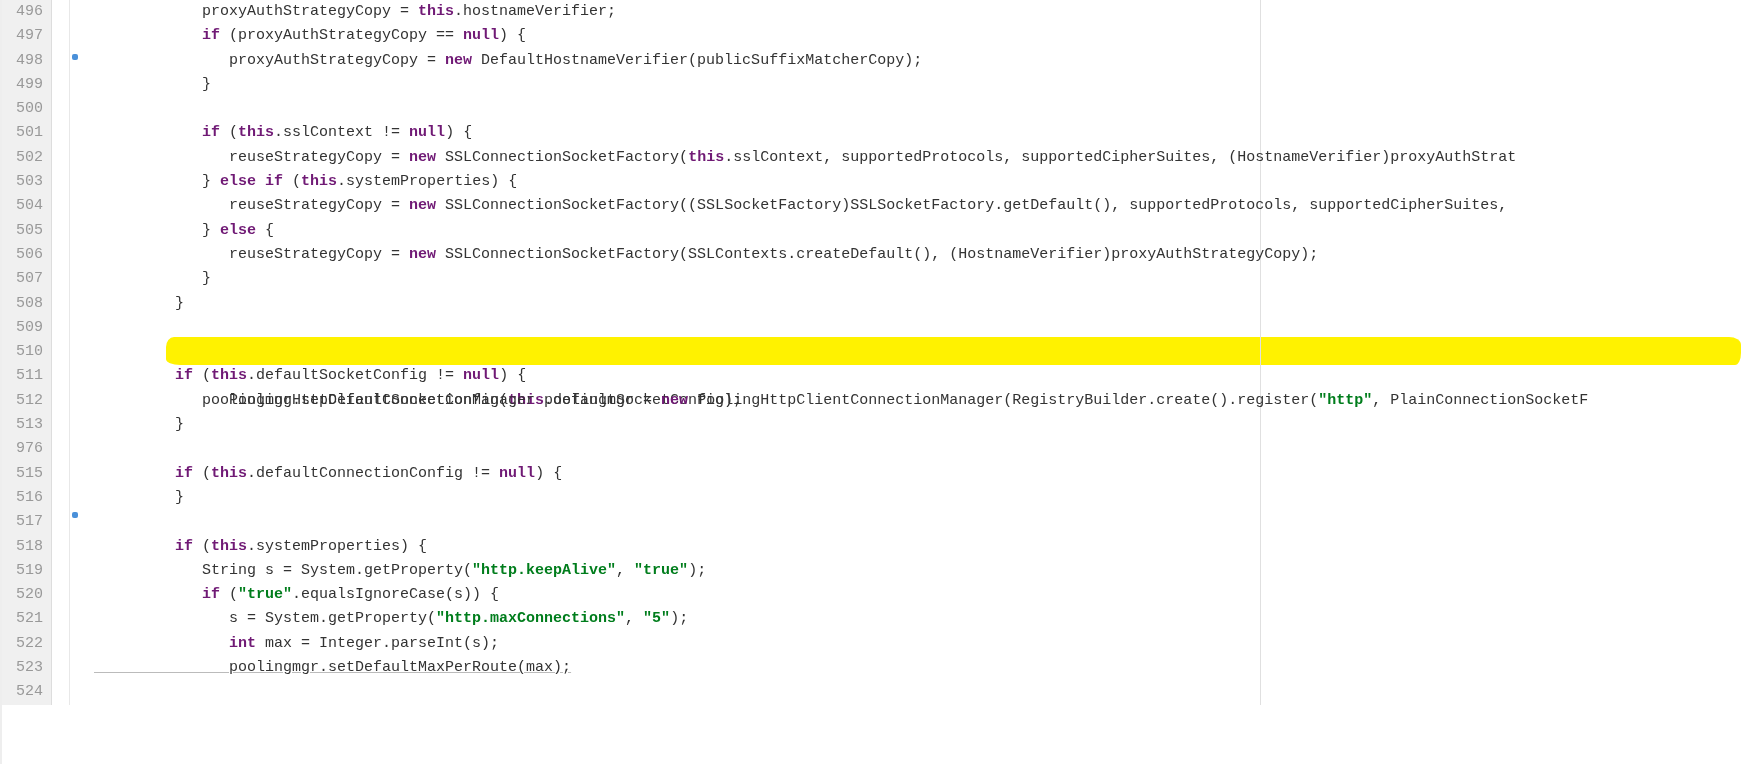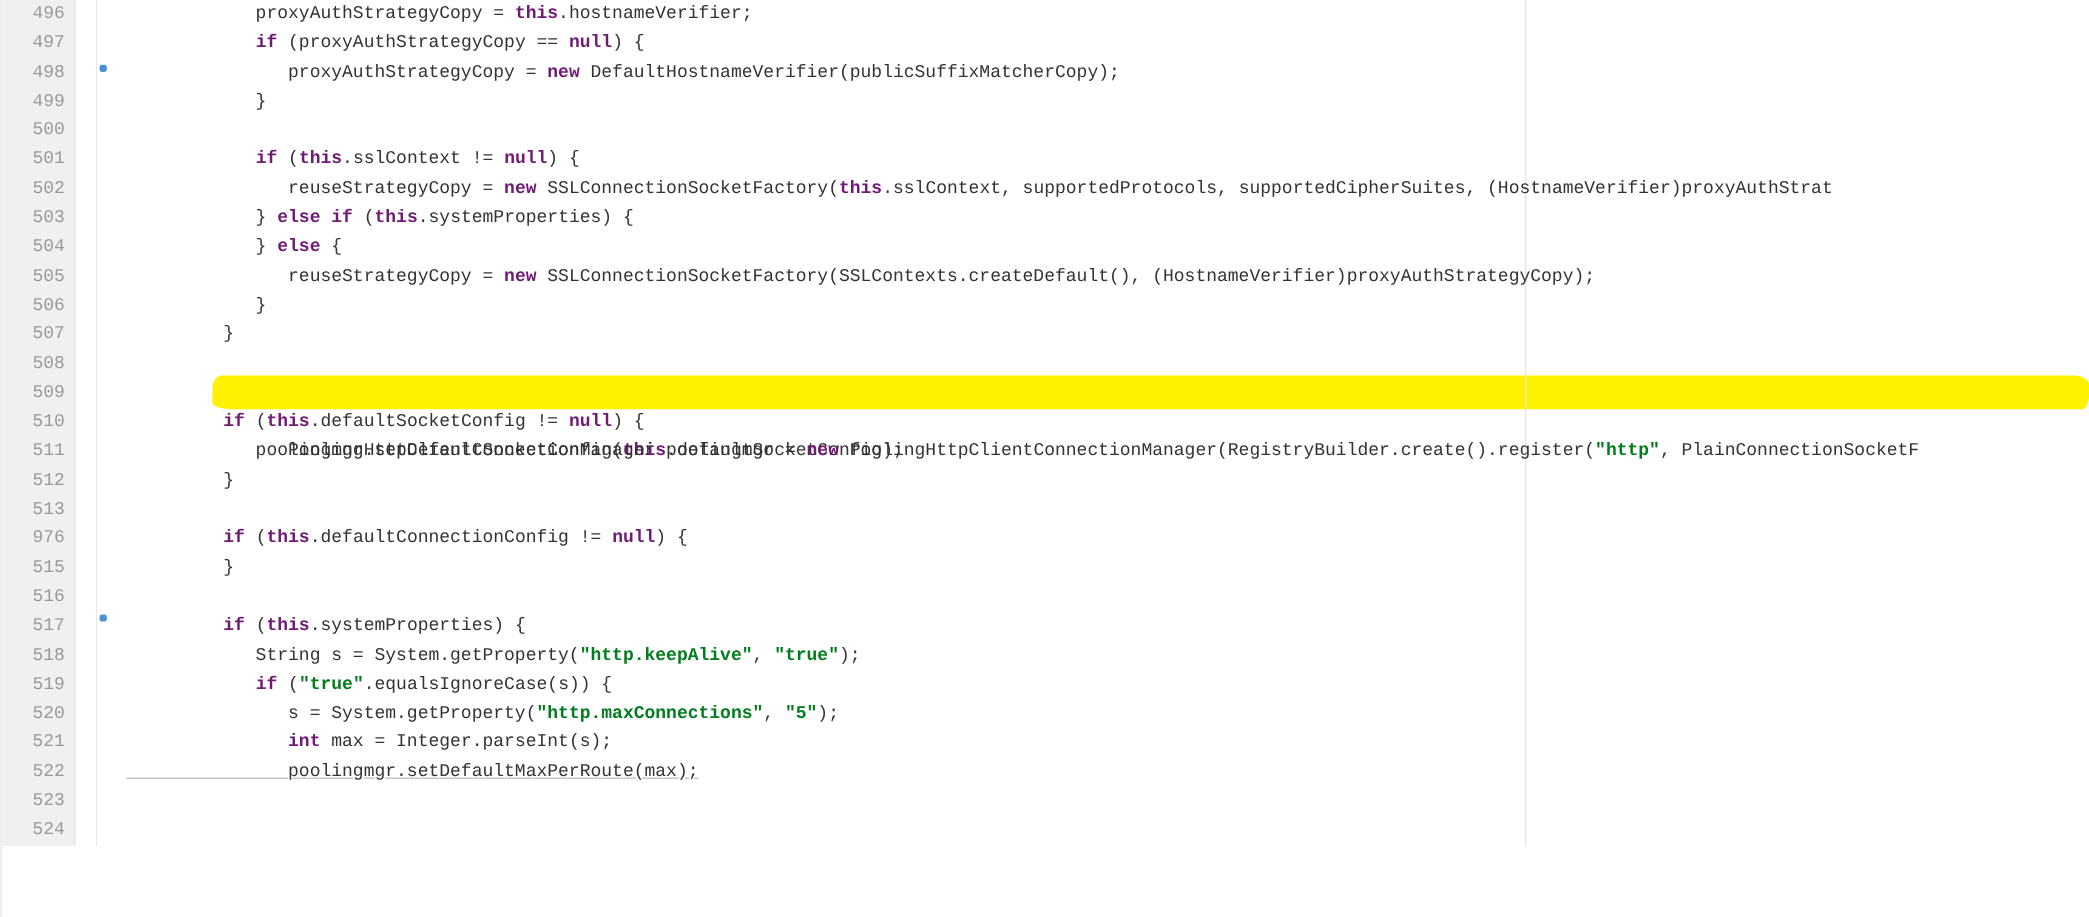--- a/index.html
+++ b/index.html
@@ -14,21 +14,21 @@
       display: flex;
     }
     .gutter {
       background: #f0f0f0;
       color: #999;
       text-align: right;
       padding: 0 8px 0 4px;
       user-select: none;
       border-right: 1px solid #ddd;
       flex-shrink: 0;
-      width: 63px;
+      width: 52px;
     }
     .gutter-line {
       height: 24.3px;
       line-height: 24.3px;
     }
     .fold-col {
       width: 18px;
       background: #fff;
       border-right: 1px solid #e8e8e8;
       flex-shrink: 0;
@@ -144,20 +144,21 @@
 
     <div class="code-line"><span class="plain">            }</span></div>
     <div class="code-line"><span class="plain"></span></div>
 
     <div class="code-line"><span class="plain">            </span><span class="kw">if</span><span class="plain"> (</span><span class="kw">this</span><span class="plain">.sslContext != </span><span class="kw">null</span><span class="plain">) {</span></div>
 
     <div class="code-line"><span class="plain">               reuseStrategyCopy = </span><span class="kw">new</span><span class="plain"> SSLConnectionSocketFactory(</span><span class="kw">this</span><span class="plain">.sslContext, supportedProtocols, supportedCipherSuites, (HostnameVerifier)proxyAuthStrat</span></div>
 
     <div class="code-line"><span class="plain">            } </span><span class="kw">else</span><span class="plain"> </span><span class="kw">if</span><span class="plain"> (</span><span class="kw">this</span><span class="plain">.systemProperties) {</span></div>
 
+    <div class="code-line"><span class="plain">               reuseStrategyCopy = </span><span class="kw">new</span><span class="plain"> SSLConnectionSocketFactory((SSLSocketFactory)SSLSocketFactory.getDefault(), supportedProtocols, supportedCipherSuites, </span></div>
 
     <div class="code-line"><span class="plain">            } </span><span class="kw">else</span><span class="plain"> {</span></div>
 
     <div class="code-line"><span class="plain">               reuseStrategyCopy = </span><span class="kw">new</span><span class="plain"> SSLConnectionSocketFactory(SSLContexts.createDefault(), (HostnameVerifier)proxyAuthStrategyCopy);</span></div>
 
     <div class="code-line"><span class="plain">            }</span></div>
     <div class="code-line"><span class="plain">         }</span></div>
     <div class="code-line"><span class="plain"></span></div>
 
     <div class="code-line">

